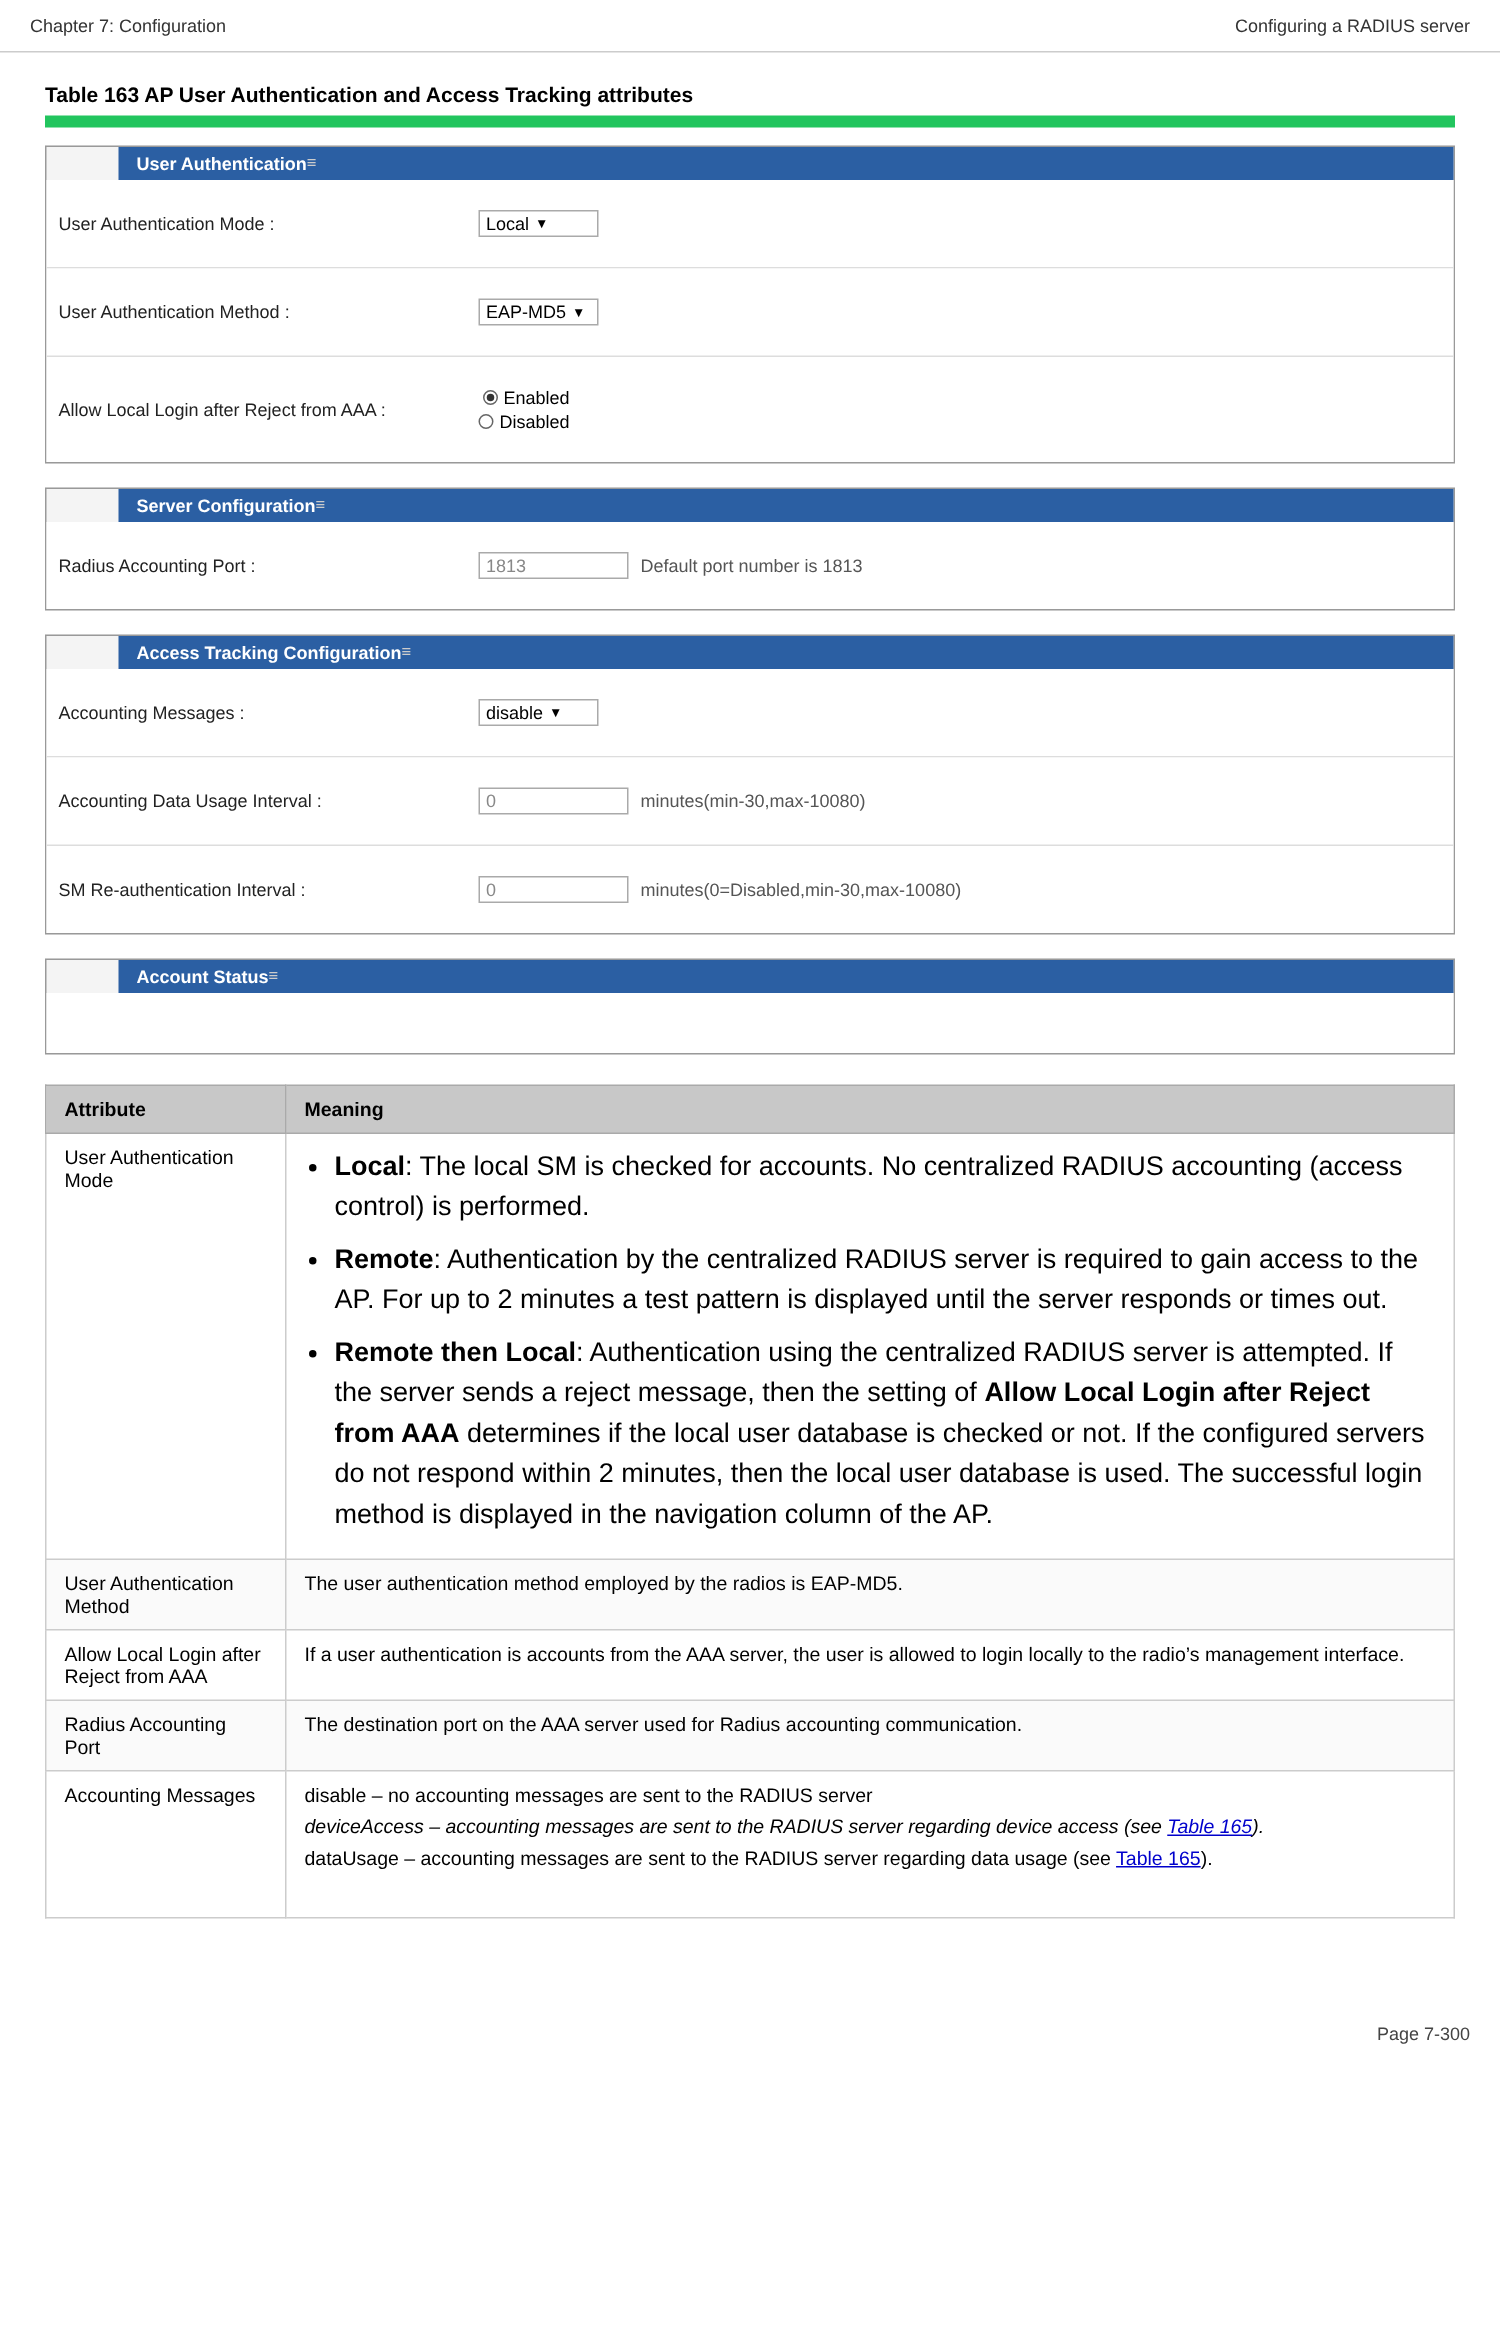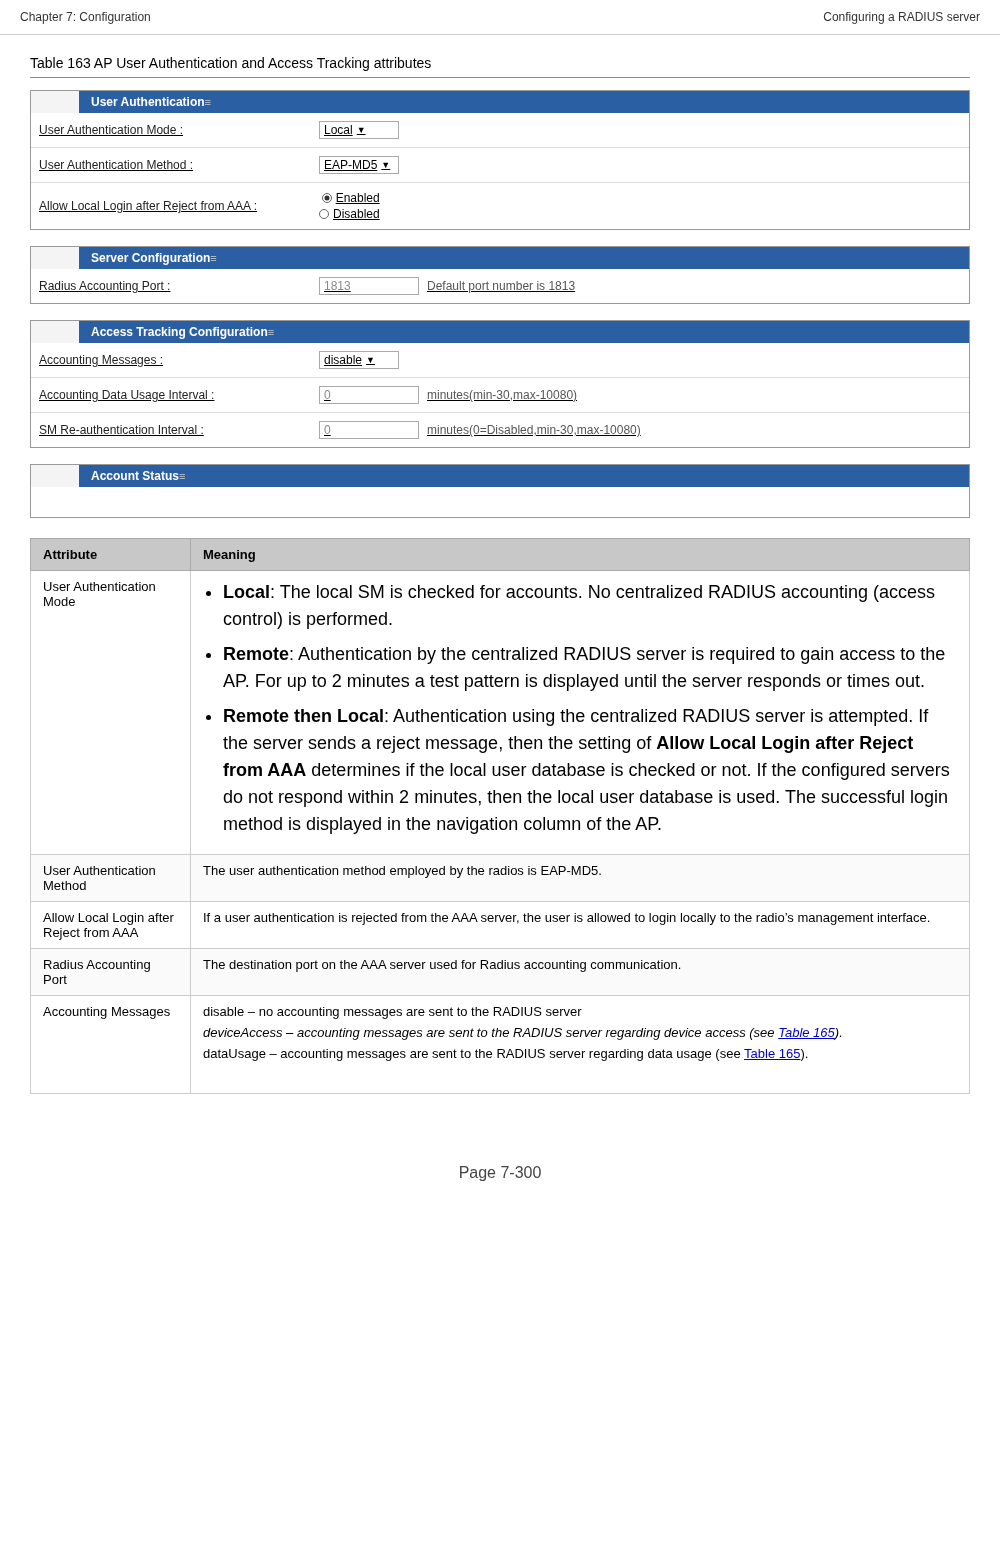--- a/index.html
+++ b/index.html
@@ -19,23 +19,23 @@
       font-size: 12px;
       color: #333;
       border-bottom: 1px solid #ccc;
       text-align: right;
     }
     .page-content {
       padding: 20px 30px;
     }
     .table-title {
       font-size: 14px;
-      font-weight: normal;
+      font-weight: bold;
       margin-bottom: 12px;
-      border-bottom: 1px solid #22c55e;
+      border-bottom: 8px solid #22c55e;
       padding-bottom: 6px;
     }
     
     .ui-box {
       border: 1px solid #999;
       margin-bottom: 16px;
       background: #f4f4f4;
     }
     .ui-section-header {
       background: #2b5fa3;
@@ -49,23 +49,22 @@
       margin-left: 48px;
     }
     .ui-section-header .icon {
       font-size: 11px;
       color: #ccc;
     }
     .ui-row {
       display: flex;
       align-items: center;
       border-bottom: 1px solid #ddd;
-      padding: 8px 8px;
-      background: #fff;
-      text-decoration: underline;
+      padding: 20px 8px;
+      background: #fff;
     }
     .ui-row:last-child { border-bottom: none; }
     .ui-label {
       width: 280px;
       font-size: 12px;
       color: #222;
       flex-shrink: 0;
     }
     .ui-control {
       flex: 1;
@@ -147,23 +146,23 @@
       margin: 0;
     }
     ul.desc-list li {
       margin-bottom: 8px;
       font-size: 18px;
       line-height: 1.5;
     }
     .bold { font-weight: bold; }
     .link { color: #0000cc; text-decoration: underline; cursor: pointer; }
     .page-footer {
-      text-align: center;
+      text-align: right;
       padding: 20px;
-      font-size: 16px;
+      font-size: 12px;
       color: #444;
       margin-top: 30px;
     }
     .account-status-box {
       min-height: 30px;
     }
   </style>
 </head>
 <body>
 
@@ -287,21 +286,21 @@
         </tr>
         <tr>
           <td class="attr-cell">User Authentication Method</td>
           <td>
             <p>The user authentication method employed by the radios is EAP-MD5.</p>
           </td>
         </tr>
         <tr>
           <td class="attr-cell">Allow Local Login after Reject from AAA</td>
           <td>
-            <p>If a user authentication is rejected from the AAA server, the user is allowed to login locally to the radio’s management interface.</p>
+            <p>If a user authentication is accounts from the AAA server, the user is allowed to login locally to the radio’s management interface.</p>
           </td>
         </tr>
         <tr>
           <td class="attr-cell">Radius Accounting Port</td>
           <td>
             <p>The destination port on the AAA server used for Radius accounting communication.</p>
           </td>
         </tr>
         <tr>
           <td class="attr-cell">Accounting Messages</td>

